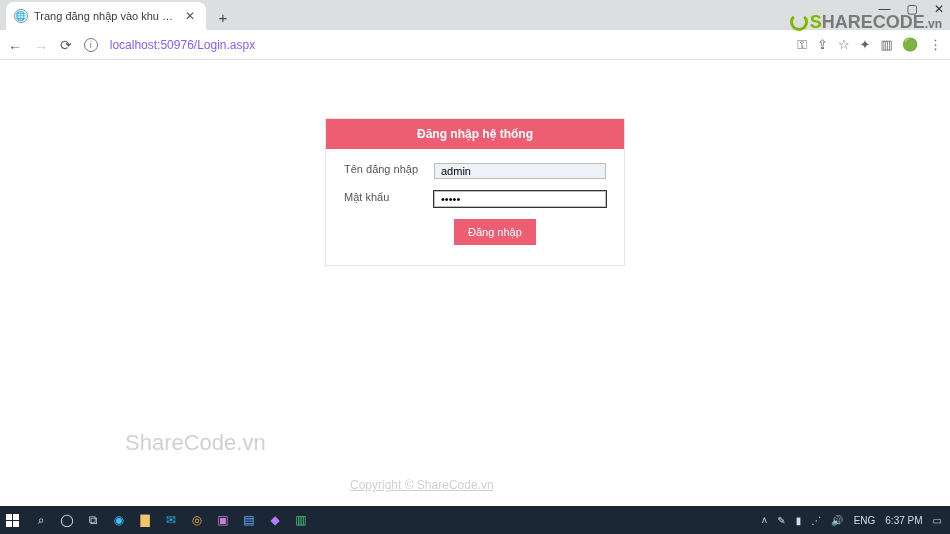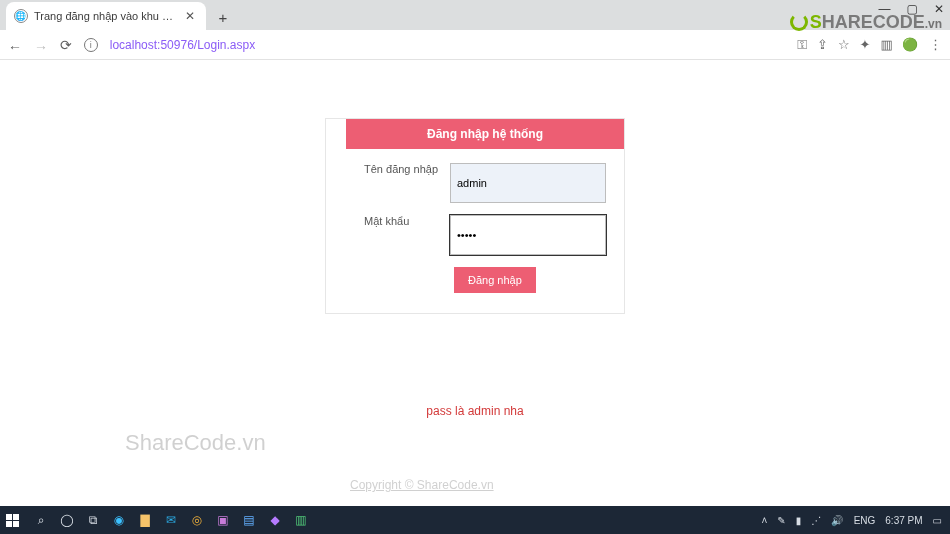--- a/index.html
+++ b/index.html
@@ -68,51 +68,50 @@
   
   .page {
     position: absolute; left: 0; right: 0; top: 68px; bottom: 28px;
     background: #fff;
   }
   .login-card {
     width: 300px;
     margin: 50px auto 0;
     border: 1px solid #e6e6e6;
     background: #fff;
-    padding-left: 20px;
   }
   .login-card .hdr {
     background: #ed5e73;
     color: #fff;
     text-align: center;
     font-size: 12px; font-weight: 600;
     padding: 8px 0;
   }
   .login-card .body {
     padding: 14px 18px 20px;
   }
   .frow {
     display: flex; align-items: flex-start;
     margin-bottom: 12px;
     gap: 10px;
   }
   .frow label {
     width: 80px; font-size: 11px; color: #555;
   }
   .frow input {
-    flex: 1; height: 40px;
+    flex: 1; height: 16px;
     border: 1px solid #bdbdbd;
     padding: 0 6px; font-size: 11px;
     background: #edf2f9;
   }
   .btn-row { padding-left: 90px; }
   .login-btn {
     background: #ed5e73; color: #fff;
     border: none; padding: 7px 14px;
-    font-size: 11px; cursor: pointer;
+    font-size: 11px; cursor: pointer; margin-left: 20px;
   }
 
   .hint {
     margin-top: 90px;
     font-size: 12px;
     color: #d33a3a;
     text-align: center;
   }
 
   
@@ -210,21 +209,20 @@
       <div class="frow">
         <label>Mật khẩu</label>
         <input type="password" style="background: rgb(255, 255, 255); outline: rgb(51, 51, 51) solid 1px;" value="•••••">
       </div>
       <div class="btn-row">
         <button class="login-btn">Đăng nhập</button>
       </div>
     </div>
   </div>
 
-  <div class="hint">pass là admin nha</div>
 </div>
 
 <div class="wm1">ShareCode.vn</div>
 <div class="wm2">Copyright © ShareCode.vn</div>
 <div class="wm-logo">
   <span class="wm-logo-ico"></span><span class="g">S</span><span class="d" title="SHARECODE">HARECODE</span><span class="v">.vn</span>
 </div>
 
 <div class="taskbar">
   <div class="tb-left">

